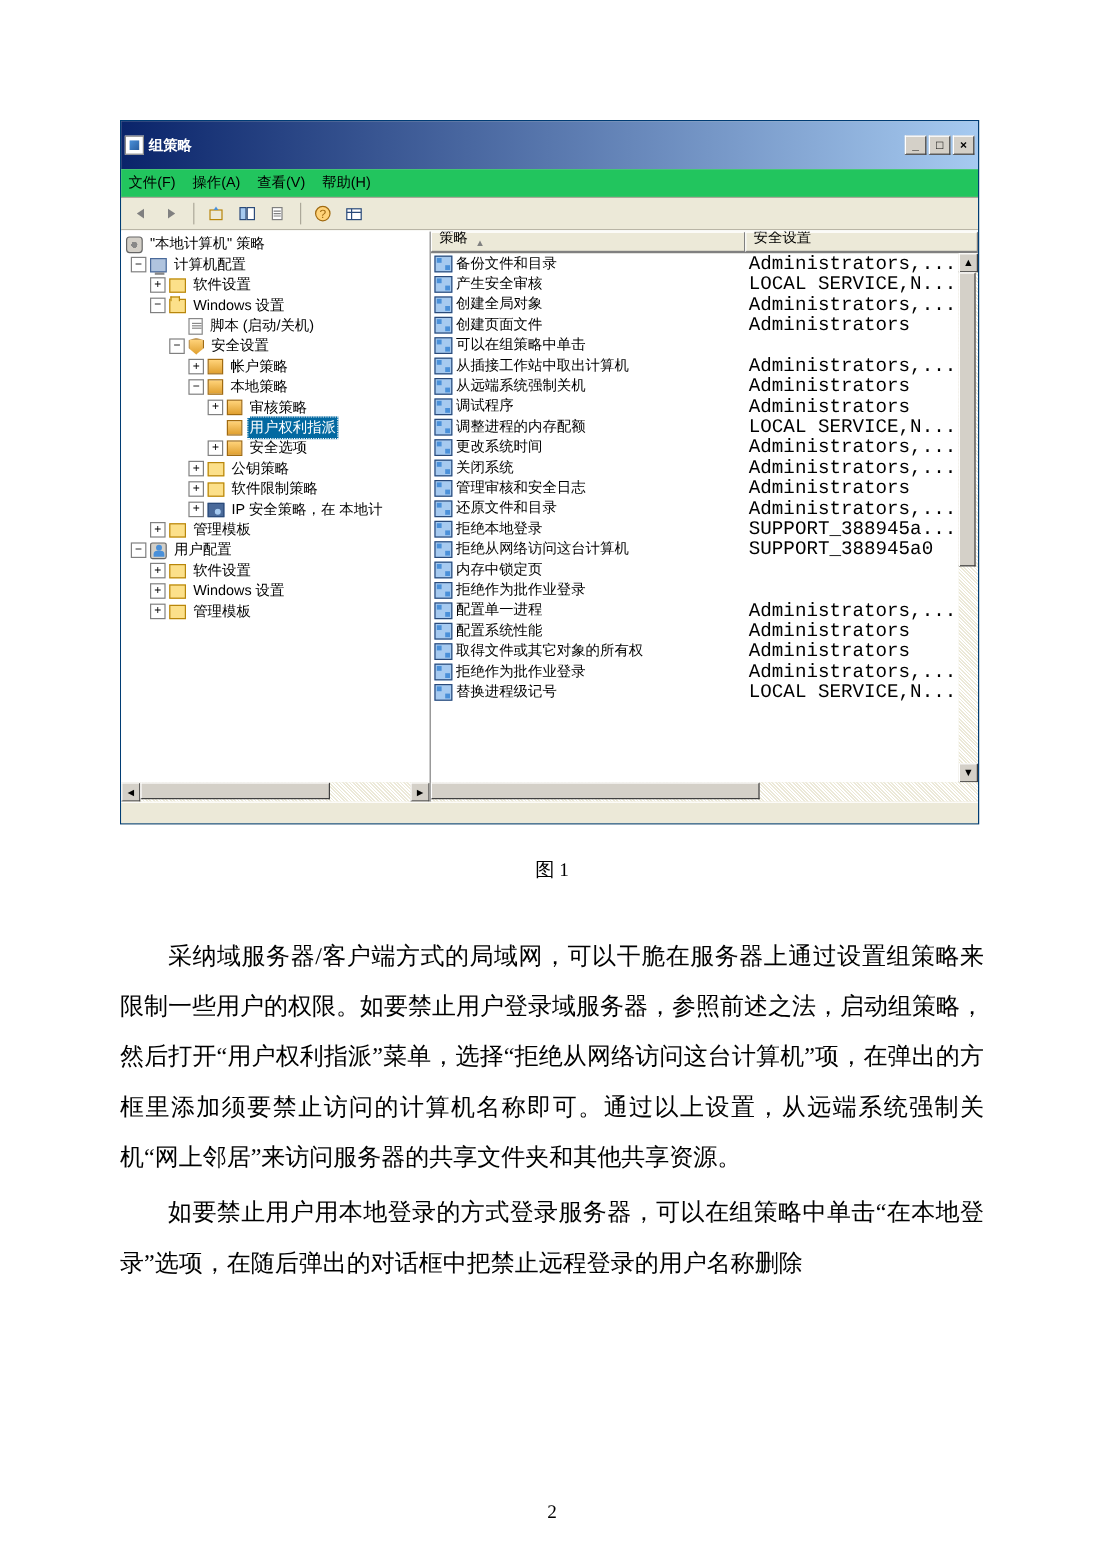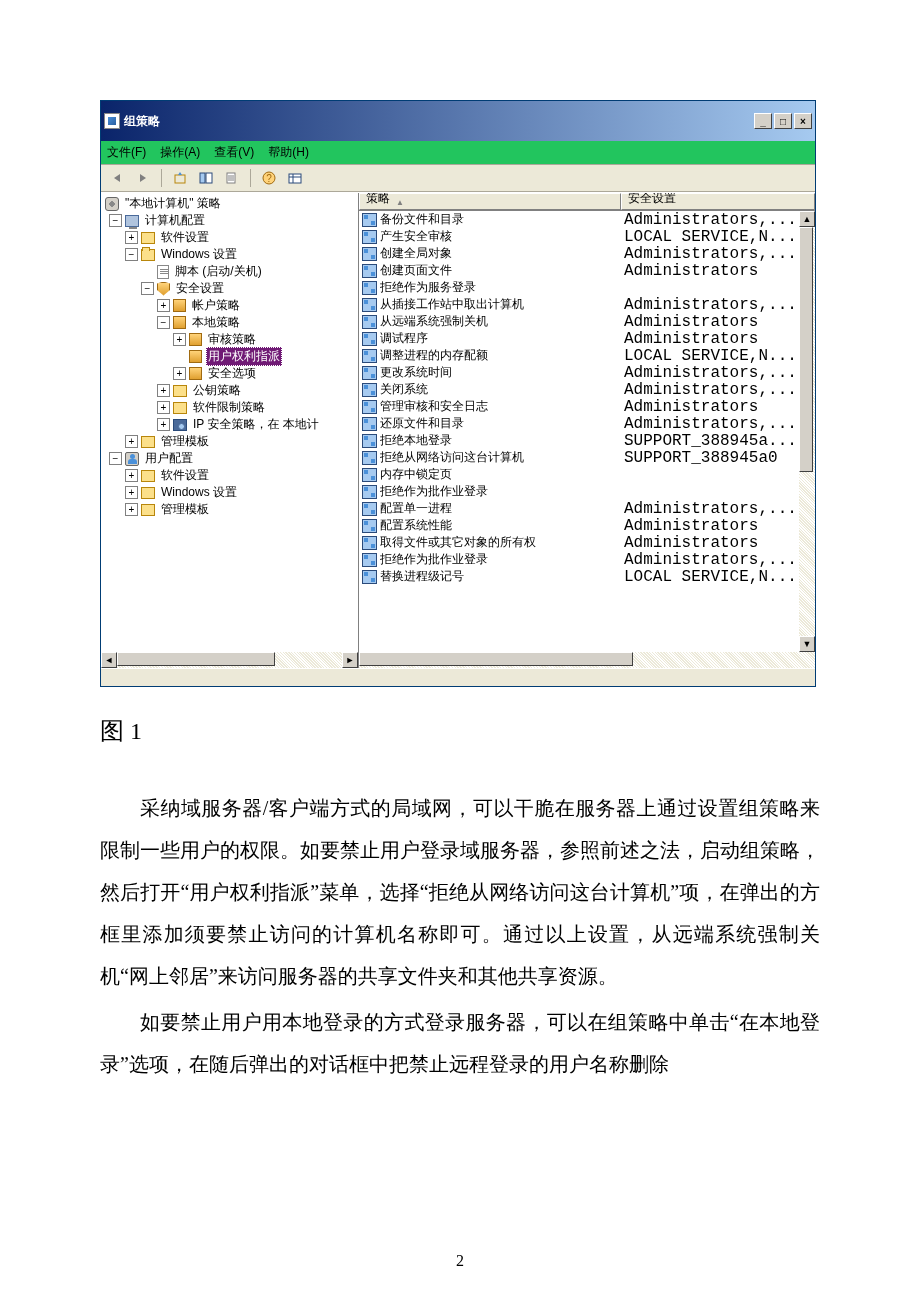--- a/index.html
+++ b/index.html
@@ -144,21 +144,21 @@
   .net-icon::after{content:"";position:absolute;left:4px;top:3px;width:5px;height:5px;background:#a6caf0;border:1px solid #4a6a9a;border-radius:50%;}
   .user-icon {
     width:14px;height:14px;margin-right:4px;
     background:#d4d0c8;border:1px solid #666;border-radius:2px;
     position:relative;
   }
   .user-icon::before{content:"";position:absolute;left:4px;top:1px;width:5px;height:5px;background:#4a90d9;border-radius:50%;}
   .user-icon::after{content:"";position:absolute;left:2px;bottom:1px;width:9px;height:5px;background:#4a90d9;border-radius:3px 3px 0 0;}
   .tree-label {padding:0 2px;}
   .tree-label.selected {
-    background:#701a75;
+    background:#0369a1;
     color:#fff;
     border:1px dotted #fff;
     padding:0 1px;
   }
   .tree-hscroll {
     position:absolute; bottom:0; left:0; right:0; height:16px;
     background:#ece9d8;
     display:flex; align-items:center;
   }
   .sb-btn{width:16px;height:16px;background:#d4d0c8;border:1px solid #fff;border-right-color:#404040;border-bottom-color:#404040;display:flex;align-items:center;justify-content:center;font-size:9px;}
@@ -205,22 +205,23 @@
   .vsb-track{flex:1;background:repeating-linear-gradient(45deg,#ece9d8,#ece9d8 1px,#fff 1px,#fff 2px);position:relative;}
   .vsb-thumb{position:absolute;left:0;top:0;width:14px;height:60%;background:#d4d0c8;border:1px solid #fff;border-right-color:#404040;border-bottom-color:#404040;}
   .list-hscroll{
     position:absolute; bottom:0; left:0; right:0; height:16px;
     background:#ece9d8; display:flex;
   }
   .lht{flex:1;}
   .lht .sb-thumb{width:60%;}
   .statusbar{height:18px;background:#ece9d8;border-top:1px solid #fff;}
   .caption {
+    text-align:center;
     font-family:"SimSun","宋体",serif;
-    font-size:24px;
+    font-size:16px;
     margin:28px 0 40px 0;
   }
   .body-text {
     font-family:"SimSun","宋体",serif;
     font-size:20px;
     line-height:2.1;
     text-align:justify;
   }
   .body-text p { margin:0 0 4px 0; text-indent:2em;}
   .page-num{
@@ -442,21 +443,21 @@
             <div class="list-row">
               <div class="cell1">
                 <span class="pol-icon"></span>
                 <span>创建页面文件</span>
               </div>
               <div class="cell2">Administrators</div>
             </div>
             <div class="list-row">
               <div class="cell1">
                 <span class="pol-icon"></span>
-                <span>拒绝作为服务登录</span>
+                <span>可以在组策略中单击</span>
               </div>
               <div class="cell2"></div>
             </div>
             <div class="list-row">
               <div class="cell1">
                 <span class="pol-icon"></span>
                 <span>从插接工作站中取出计算机</span>
               </div>
               <div class="cell2">Administrators,...</div>
             </div>

